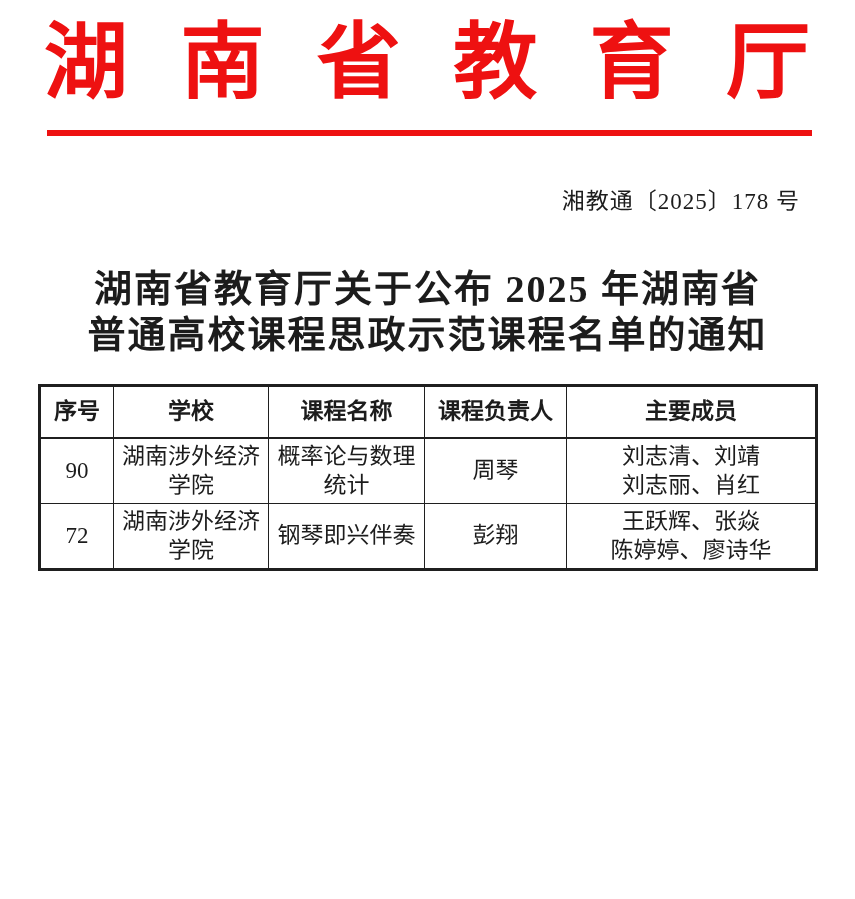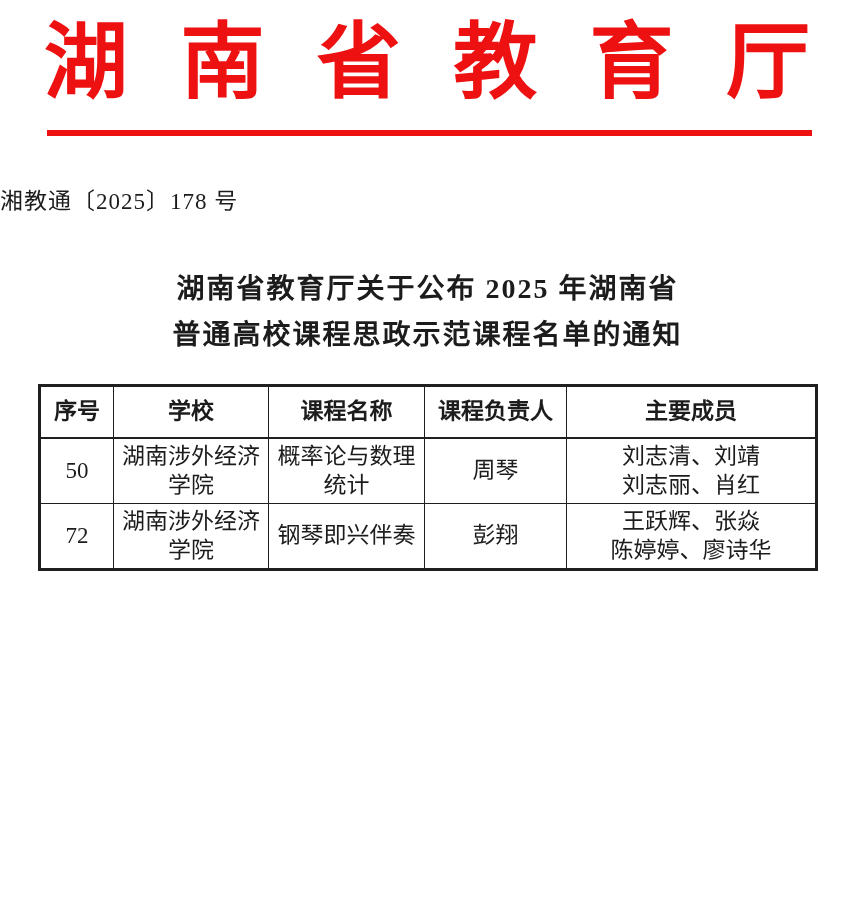--- a/index.html
+++ b/index.html
@@ -37,31 +37,31 @@
   .masthead-rule{
     margin:20px 43px 0 47px;
     height:3px;
     background:#f3a49e;
     border-top:4px solid var(--accent);
     border-bottom:2px solid var(--accent);
   }
   
   .doc-number{
     margin-top:46px;
-    padding-right:42px;
-    text-align:left;
+    padding-right:55px;
+    text-align:right;
     font-size:23px;
     letter-spacing:1px;
   }
   
   .doc-title{
     margin-top:50px;
     text-align:center;
     font-weight:bold;
-    font-size:28px;
+    font-size:38px;
     letter-spacing:2px;
     line-height:46px;
   }
   
   .body-block{
     margin-top:52px;
     padding:0 45px 0 47px;
     font-size:23.5px;
     letter-spacing:4.5px;
     line-height:46.5px;
@@ -134,21 +134,21 @@
         <tr>
           <th>序号</th>
           <th>学校</th>
           <th>课程名称</th>
           <th>课程负责人</th>
           <th>主要成员</th>
         </tr>
       </thead>
       <tbody>
         <tr>
-          <td>50</td>
+          <td>90</td>
           <td>湖南涉外经济学院</td>
           <td>概率论与数理统计</td>
           <td>周琴</td>
           <td>
             <div class="member-line">刘志清、刘靖</div>
             <div class="member-line">刘志丽、肖红</div>
           </td>
         </tr>
         <tr>
           <td>72</td>

